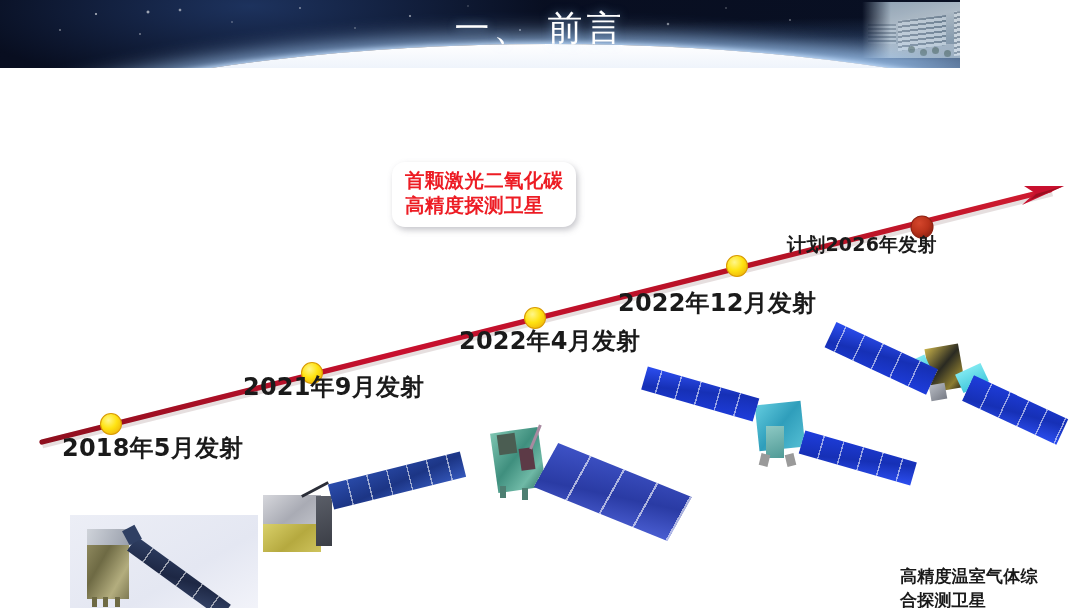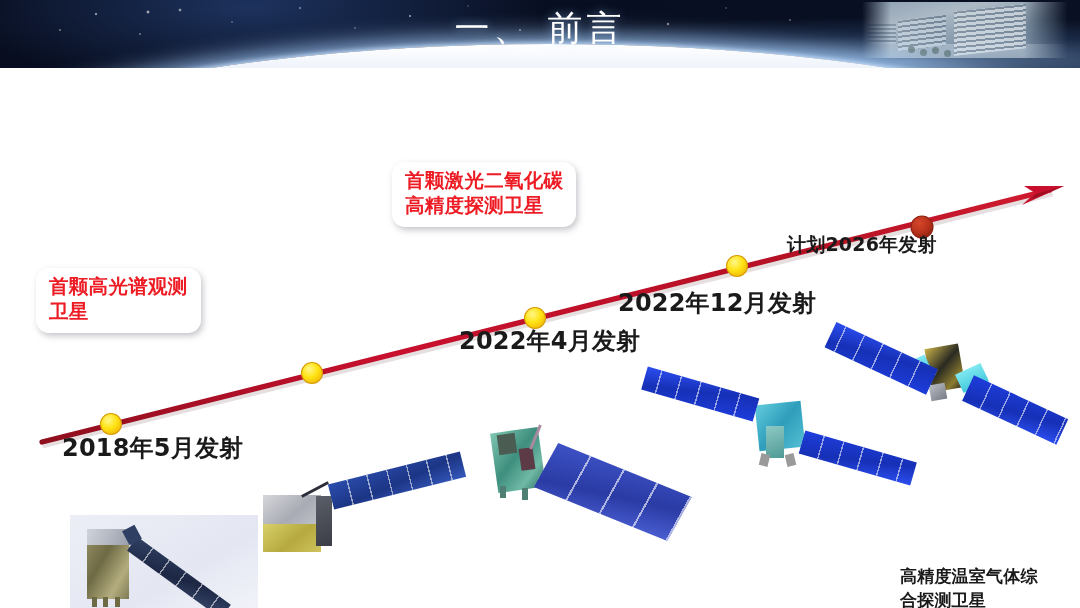--- a/index.html
+++ b/index.html
@@ -12,21 +12,21 @@
     height: 608px;
     position: relative;
     overflow: hidden;
     font-family: "Liberation Sans", "DejaVu Sans", sans-serif;
   }
 
   
   .banner {
     position: absolute;
     left: 0; top: 0;
-    width: 1080px;
+    width: 960px;
     height: 68px;
     overflow: hidden;
     background:
       radial-gradient(ellipse 420px 120px at 250px 6px, rgba(30,52,96,0.95) 0%, rgba(8,14,32,0.98) 70%),
       linear-gradient(100deg, #060a1c 0%, #0a1430 26%, #12254f 52%, #1d3f7d 72%, #2a5ca8 88%, #3f7ecb 100%);
   }
   .banner-stars {
     position: absolute;
     left: 0; top: 0; width: 1080px; height: 68px;
     background-image:
@@ -240,26 +240,25 @@
     <path d="M 1064 118 L 1024 118 L 1035 125 L 1022 137 Z" fill="#C8102E"></path>
     <path d="M 1064 118 L 1030 132 L 1036 126 Z" fill="#9C0E20"></path>
 
     <circle cx="111" cy="356" r="10.5" fill="url(#dotGrad)" stroke="#D99A05" stroke-width="1.1"></circle>
     <circle cx="312" cy="305" r="10.5" fill="url(#dotGrad)" stroke="#D99A05" stroke-width="1.1"></circle>
     <circle cx="535" cy="250" r="10.5" fill="url(#dotGrad)" stroke="#D99A05" stroke-width="1.1"></circle>
     <circle cx="737" cy="198" r="10.5" fill="url(#dotGrad)" stroke="#D99A05" stroke-width="1.1"></circle>
     <circle cx="922" cy="159" r="11" fill="url(#dotRed)" stroke="#8E2212" stroke-width="1.1"></circle>
   </svg>
 
-  <div class="callout callout-1">首颗高光谱观测
-卫星</div>
   <div class="callout callout-2">首颗激光二氧化碳
 高精度探测卫星</div>
 
   <div class="date-label date-1">2018年5月发射</div>
+  <div class="date-label date-2">2021年9月发射</div>
   <div class="date-label date-3">2022年4月发射</div>
   <div class="date-label date-4">2022年12月发射</div>
   <div class="date-label date-5">计划2026年发射</div>
 
   <div class="gf5-box">
     <div class="sat" style="left:17px;top:14px;width:42px;height:70px;background:linear-gradient(120deg,#9a9468 0%,#6e6a44 40%,#b3ad7e 75%,#7e7a54 100%);"></div>
     <div class="sat" style="left:17px;top:14px;width:42px;height:16px;background:linear-gradient(110deg,#cfd3da,#9aa0ac);"></div>
     <div class="sat" style="left:22px;top:82px;width:5px;height:10px;background:#6e6a44;"></div>
     <div class="sat" style="left:33px;top:82px;width:5px;height:10px;background:#6e6a44;"></div>
     <div class="sat" style="left:45px;top:82px;width:5px;height:10px;background:#6e6a44;"></div>

